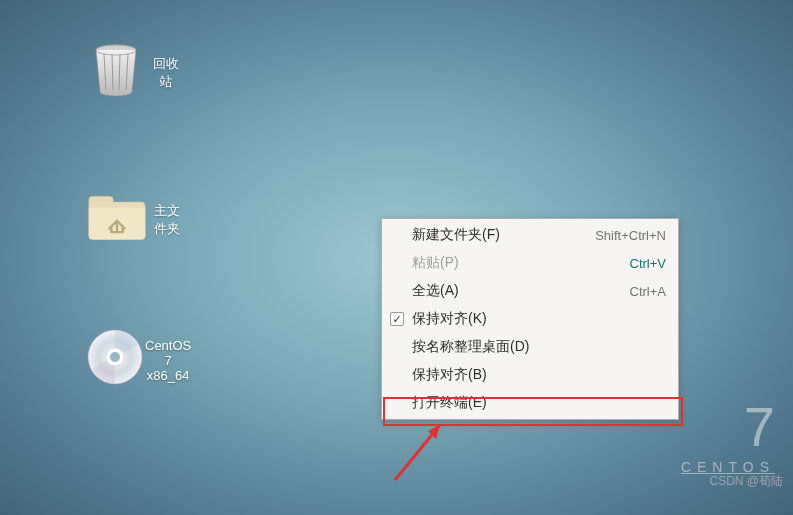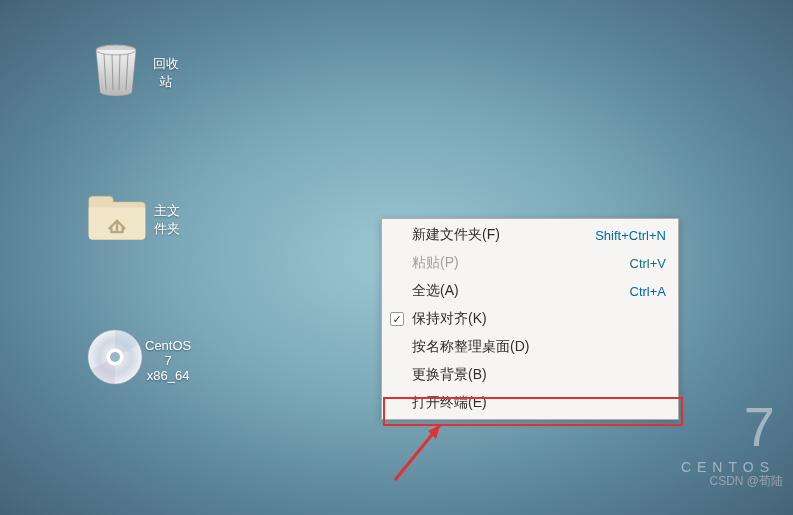--- a/index.html
+++ b/index.html
@@ -52,21 +52,21 @@
       align-items: center;
       padding: 5px 12px 5px 30px;
       font-size: 14px;
       color: #2e2e2e;
       cursor: pointer;
       position: relative;
     }
     .menu-item.disabled { color: #a0a0a0; }
     .menu-item .shortcut {
       margin-left: auto;
-      color: #0369a1;
+      color: #737373;
       font-size: 13px;
     }
     .menu-item.disabled .shortcut { color: #0f766e; }
     .menu-checkbox {
       position: absolute;
       left: 8px;
       width: 14px;
       height: 14px;
       border: 1px solid #999;
       background: #fff;
@@ -104,20 +104,21 @@
     .centos-logo .seven {
       font-size: 56px;
       font-weight: 200;
       line-height: 1;
       font-family: "Segoe UI Light", sans-serif;
     }
     .centos-logo .brand {
       font-size: 14px;
       letter-spacing: 6px;
       margin-top: 4px;
+      text-decoration: underline;
     }
     .watermark {
       position: absolute;
       right: 10px;
       bottom: 25px;
       color: rgba(200,200,200,0.6);
       font-size: 12px;
     }
   </style>
 </head>
@@ -190,21 +191,21 @@
     <span class="shortcut">Ctrl+A</span>
   </div>
   <div class="menu-item">
     <span class="menu-checkbox checked"></span>
     <span>保持对齐(K)</span>
   </div>
   <div class="menu-item">
     <span>按名称整理桌面(D)</span>
   </div>
   <div class="menu-item">
-    <span>更换背景(B)</span>
+    <span>保持对齐(B)</span>
   </div>
   <div class="menu-item" style="position:relative;">
     <span>打开终端(E)</span>
   </div>
 </div>
 
 <div class="highlight-box" style="top:397px; left:383px; width:300px; height:29px;"></div>
 
 <svg class="arrow-annotation" width="80" height="80" viewBox="0 0 80 80">
   <line x1="15" y1="65" x2="60" y2="10" stroke="#e03030" stroke-width="3"></line>

